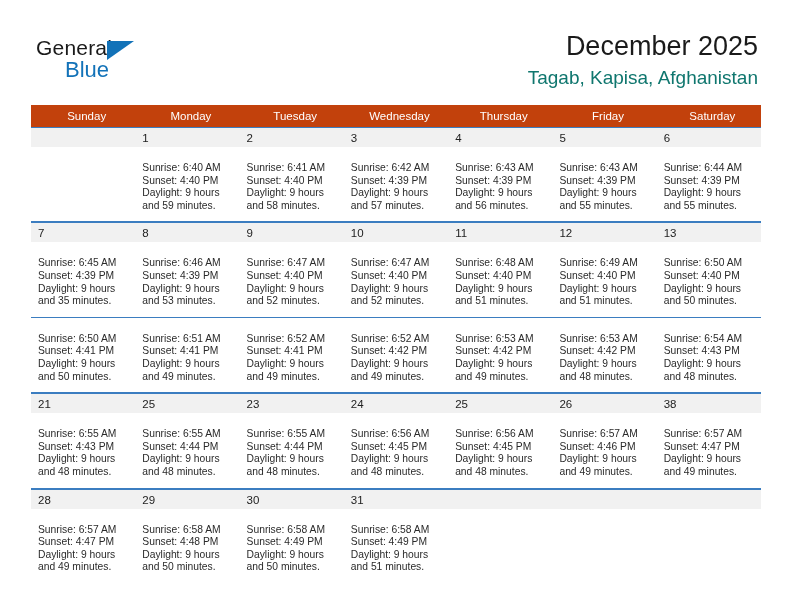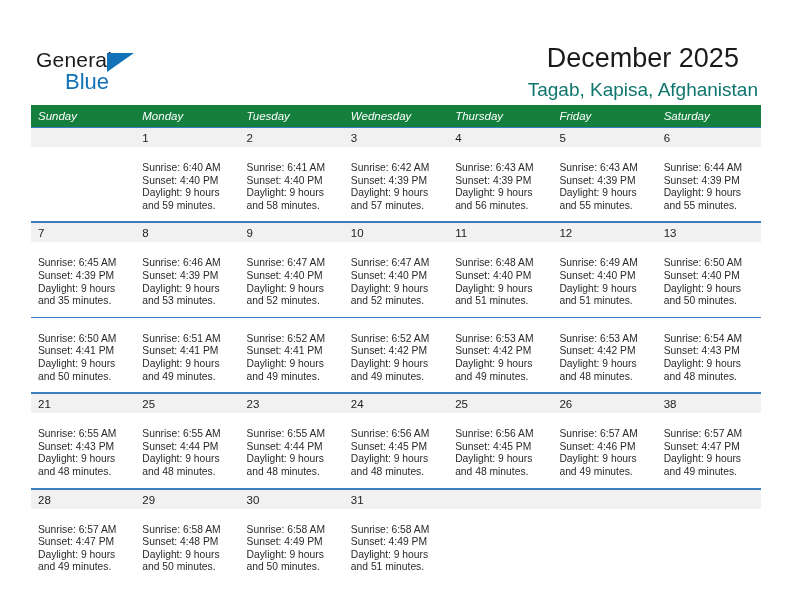--- a/index.html
+++ b/index.html
@@ -22,21 +22,20 @@
     box-sizing: border-box;
   }
 
   
   .top {
     position: absolute;
     left: 0;
     top: 0;
     width: 792px;
     height: 104px;
-    margin-top: 12px;
   }
   .logo {
     position: absolute;
     left: 36px;
     top: 36px;
     width: 180px;
     height: 52px;
   }
   .logo-general {
     position: absolute;
@@ -62,21 +61,21 @@
     top: 21px;
     font-size: 22px;
     color: #1272b8;
     font-family: "Liberation Sans", sans-serif;
   }
 
   .title-block {
     position: absolute;
     right: 34px;
     top: 30px;
-    text-align: center;
+    text-align: right;
   }
   .cal-title {
     font-size: 27px;
     color: #1a1a1a;
     line-height: 32px;
     white-space: nowrap;
   }
   .cal-subtitle {
     font-size: 19px;
     color: #0f766e;
@@ -88,29 +87,28 @@
   
   .cal {
     position: absolute;
     left: 31px;
     top: 105px;
     width: 730px;
     border-collapse: collapse;
     table-layout: fixed;
   }
   .cal th {
-    background: #15803d;
+    background: #c2410c;
     color: #ffffff;
     font-weight: normal;
     font-size: 11.5px;
-    text-align: left;
+    text-align: center;
     padding: 5px 0 5px 7px;
     height: 12px;
     border: none;
-    font-style: italic;
   }
   .daynum-row td {
     background: #f1f1f1;
     font-size: 11.5px;
     color: #222222;
     padding: 3px 0 2px 7px;
     vertical-align: top;
     border-top: 1px solid #3b7dc0;
     line-height: 14px;
   }

